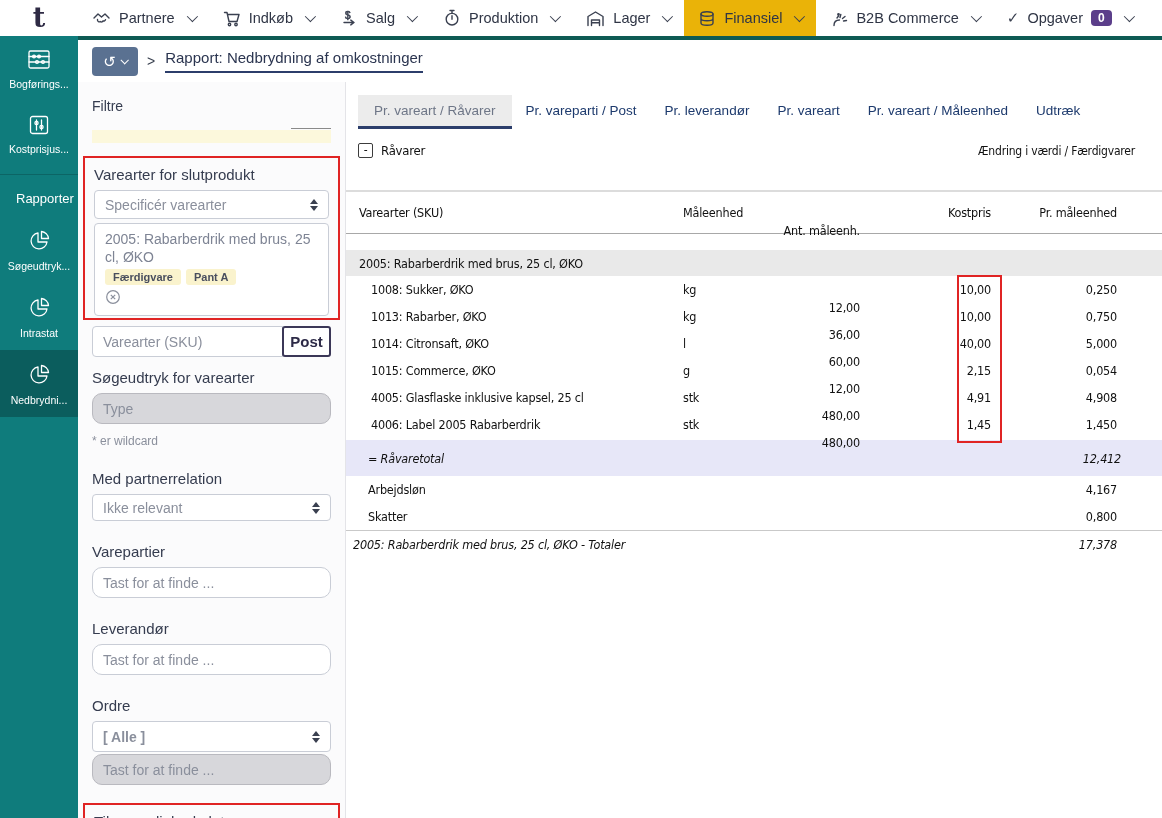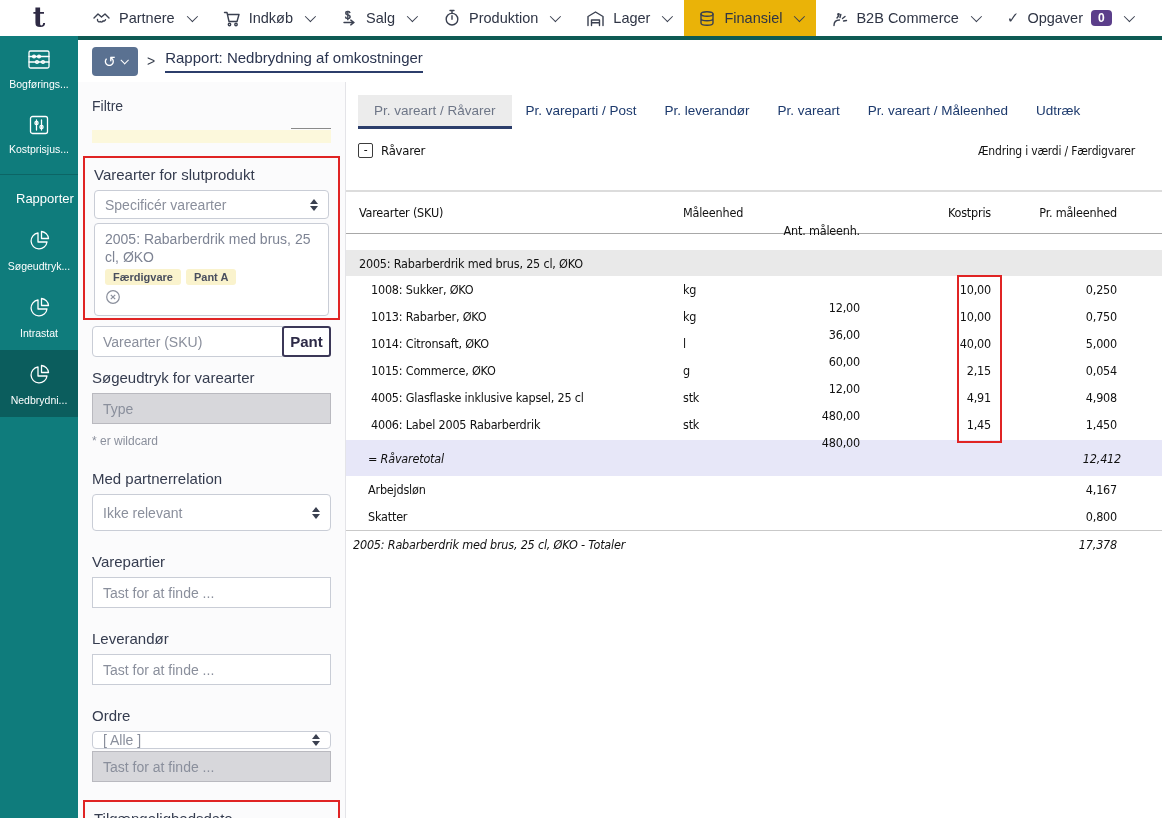--- a/index.html
+++ b/index.html
@@ -54,21 +54,21 @@
   .updown i { display:block; width:0; height:0; border-left:4px solid transparent; border-right:4px solid transparent; }
   .updown .up { border-bottom:5px solid #3a4050; }
   .updown .dn { border-top:5px solid #3a4050; }
   .item-box { border:1px solid #c9cdd6; border-radius:4px; background:#fff; margin-top:4px; padding:7px 10px 6px; }
   .item-text { font-size:14px; color:#7e8494; line-height:1.26; }
   .tagrow { display:flex; gap:5px; margin-top:3px; }
   .tag { background:#faf3cd; color:#494e5e; font-size:11px; font-weight:bold; border-radius:3px; padding:2px 8px; }
   .xcirc { margin-top:4px; }
   .xcirc svg { stroke:#8a8f9c; fill:none; stroke-width:1.2; }
   .sku-row { display:flex; margin-top:6px; margin-bottom:5px; }
-  .inp { height:31px; border:1px solid #c9cdd6; border-radius:0; background:#fff; font-size:14px; color:#555;
+  .inp { height:31px; border:1px solid #c9cdd6; border-radius:10px; background:#fff; font-size:14px; color:#555;
          padding:0 10px; width:100%; font-family:"Liberation Sans", sans-serif; }
   .inp::placeholder { color:#8a8f9c; opacity:1; }
   .inp.disabled { background:#d7d7db; border-color:#b9b9bf; }
   .sku-row .inp { flex:1; border-radius:4px 0 0 4px; }
   .alle-btn { width:49px; height:31px; background:#fff; border:2px solid #3b3757; border-radius:3px; margin-left:-1px;
               font-size:15px; font-weight:bold; color:#2d2a47; cursor:pointer; font-family:"Liberation Sans", sans-serif; }
   .note { font-size:12px; color:#8a8f9c; margin-top:10px; }
   .stack2 .inp { margin-top:2px; }
 
   
@@ -283,45 +283,45 @@
         <svg width="16" height="16" viewBox="0 0 16 16">
             <circle cx="8" cy="8" r="6.3"></circle>
             <path d="M5.8 5.8 l4.4 4.4 M10.2 5.8 l-4.4 4.4"></path>
           </svg>
       </div>
     </div>
   </div>
 
   <div class="sku-row">
     <input class="inp" placeholder="Varearter (SKU)" style="">
-    <button class="alle-btn">Pant</button>
+    <button class="alle-btn">Post</button>
   </div>
 
   <div class="lbl" style="margin-top:12px;">Søgeudtryk for varearter</div>
   <input class="inp disabled" disabled="" placeholder="Type" style="">
   <div class="note">* er wildcard</div>
 
   <div class="lbl">Med partnerrelation</div>
-  <div class="sel" style="height:37px;">
+  <div class="sel" style="height:27px;">
     <span>Ikke relevant</span>
     <span class="updown">
         <i class="up"></i>
         <i class="dn"></i>
       </span>
   </div>
 
   <div class="lbl">Varepartier</div>
   <input class="inp" placeholder="Tast for at finde ..." style="">
 
   <div class="lbl">Leverandør</div>
   <input class="inp" placeholder="Tast for at finde ..." style="">
 
   <div class="lbl">Ordre</div>
   <div class="stack2">
-    <div class="sel" style="height:18px;">
+    <div class="sel" style="height:31px;font-weight:bold;">
       <span>[ Alle ]</span>
       <span class="updown">
           <i class="up"></i>
           <i class="dn"></i>
         </span>
     </div>
     <input class="inp disabled" disabled="" placeholder="Tast for at finde ..." style="">
   </div>
 
   <div class="annot2">

